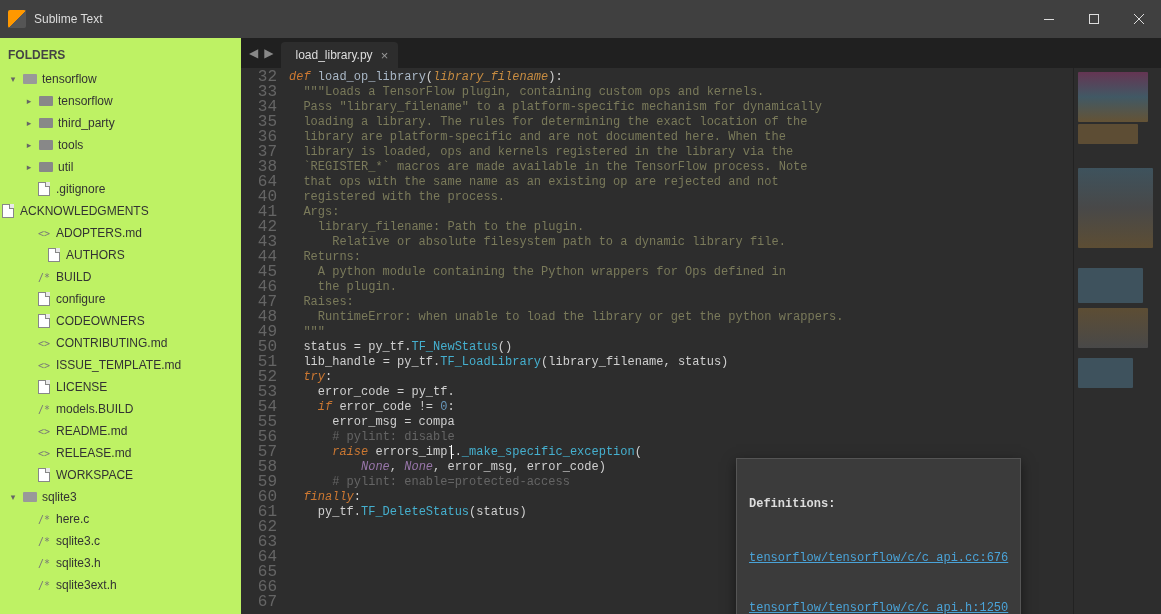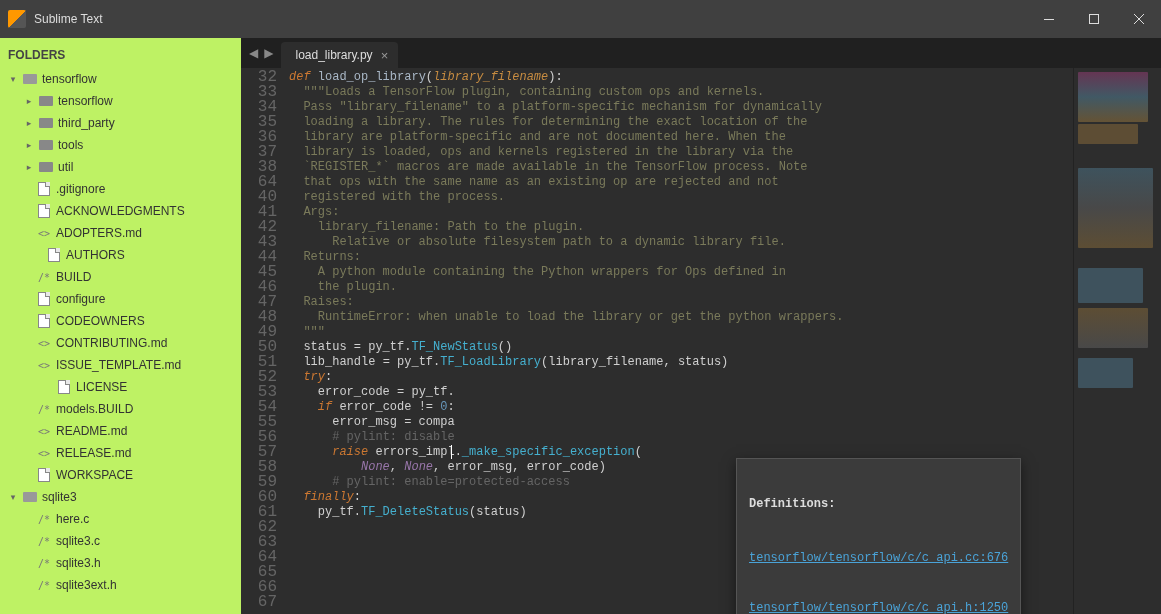--- a/index.html
+++ b/index.html
@@ -250,21 +250,21 @@
             <span class="folder-icon"></span>
           </span>
           <span class="tree-label">util</span>
         </div>
         <div class="tree-item" style="padding-left: 36px;">
           <span class="ficon">
             <span class="file-icon-svg"></span>
           </span>
           <span class="tree-label">.gitignore</span>
         </div>
-        <div class="tree-item" style="padding-left: 36px;">
+        <div class="tree-item" style="">
           <span class="ficon">
             <span class="file-icon-svg"></span>
           </span>
           <span class="tree-label">ACKNOWLEDGMENTS</span>
         </div>
         <div class="tree-item" style="padding-left: 36px;">
           <span class="ficon" style="font-family:monospace;font-size:10px;color:#777">&lt;&gt;</span>
           <span class="tree-label">ADOPTERS.md</span>
         </div>
         <div class="tree-item" style="padding-left: 46px;">
@@ -290,21 +290,21 @@
           <span class="tree-label">CODEOWNERS</span>
         </div>
         <div class="tree-item" style="padding-left: 36px;">
           <span class="ficon" style="font-family:monospace;font-size:10px;color:#777">&lt;&gt;</span>
           <span class="tree-label">CONTRIBUTING.md</span>
         </div>
         <div class="tree-item" style="padding-left: 36px;">
           <span class="ficon" style="font-family:monospace;font-size:10px;color:#777">&lt;&gt;</span>
           <span class="tree-label">ISSUE_TEMPLATE.md</span>
         </div>
-        <div class="tree-item" style="padding-left: 56px;">
+        <div class="tree-item" style="padding-left: 36px;">
           <span class="ficon">
             <span class="file-icon-svg"></span>
           </span>
           <span class="tree-label">LICENSE</span>
         </div>
         <div class="tree-item" style="padding-left: 36px;">
           <span class="ficon" style="font-family:monospace;font-size:10px;color:#777">/*</span>
           <span class="tree-label">models.BUILD</span>
         </div>
         <div class="tree-item" style="padding-left: 36px;">

